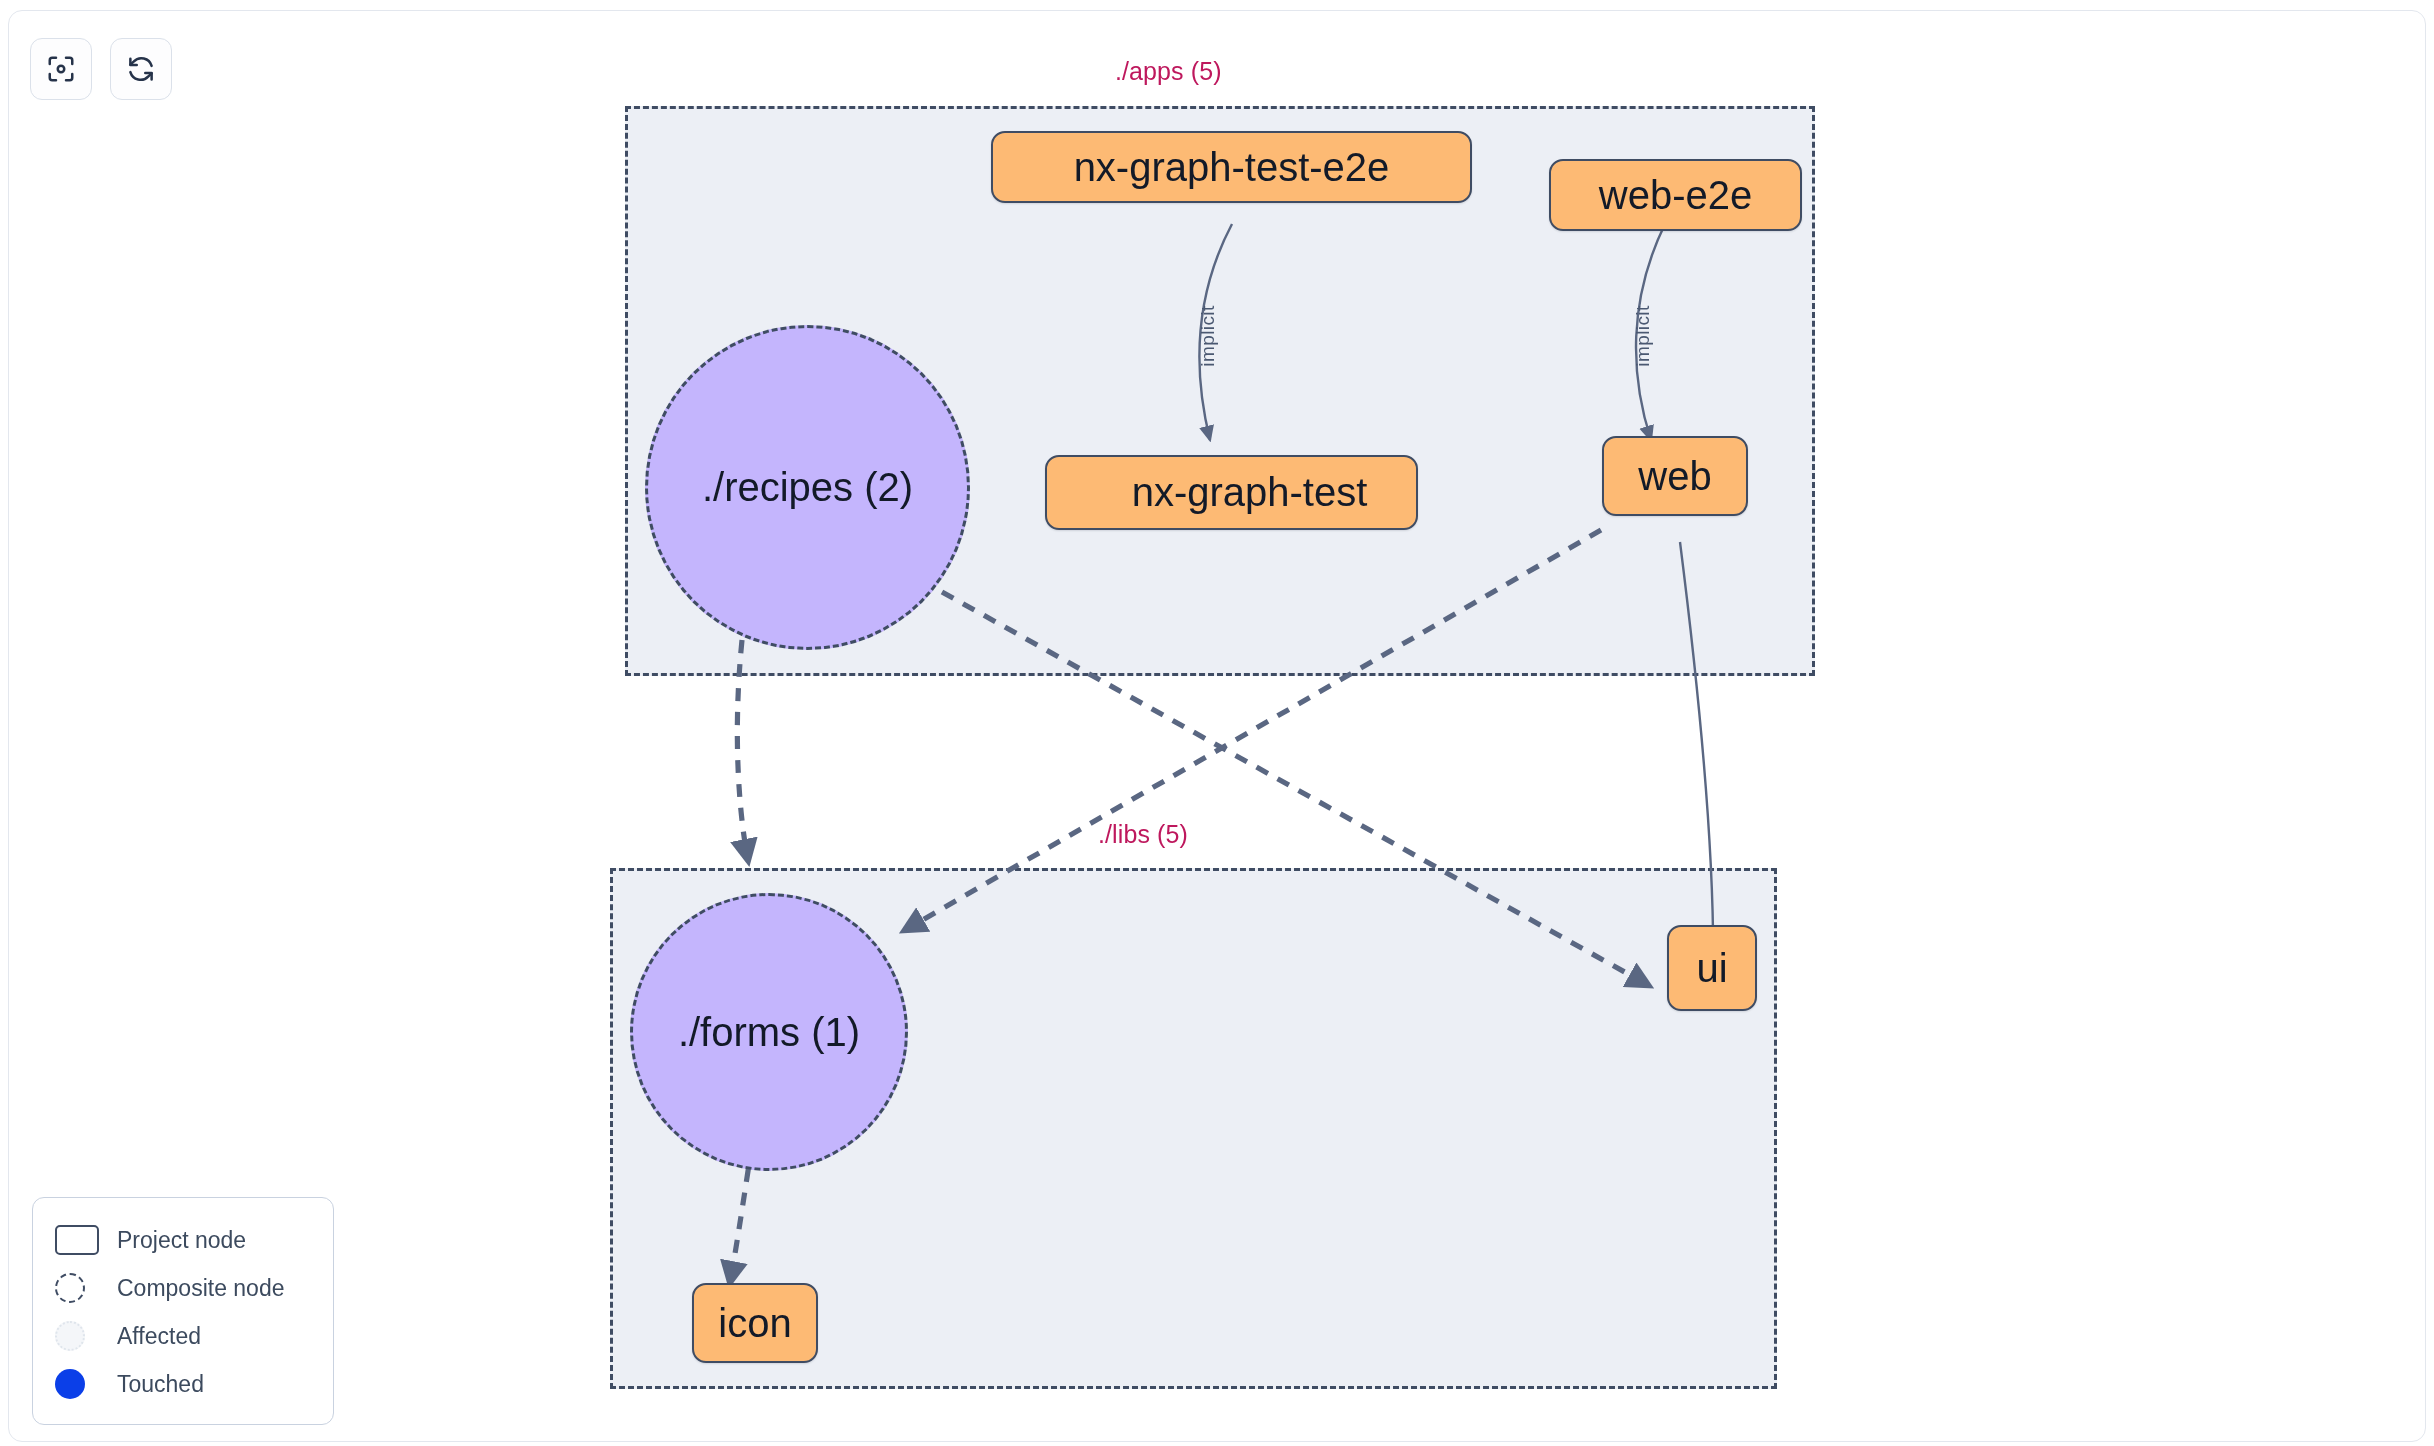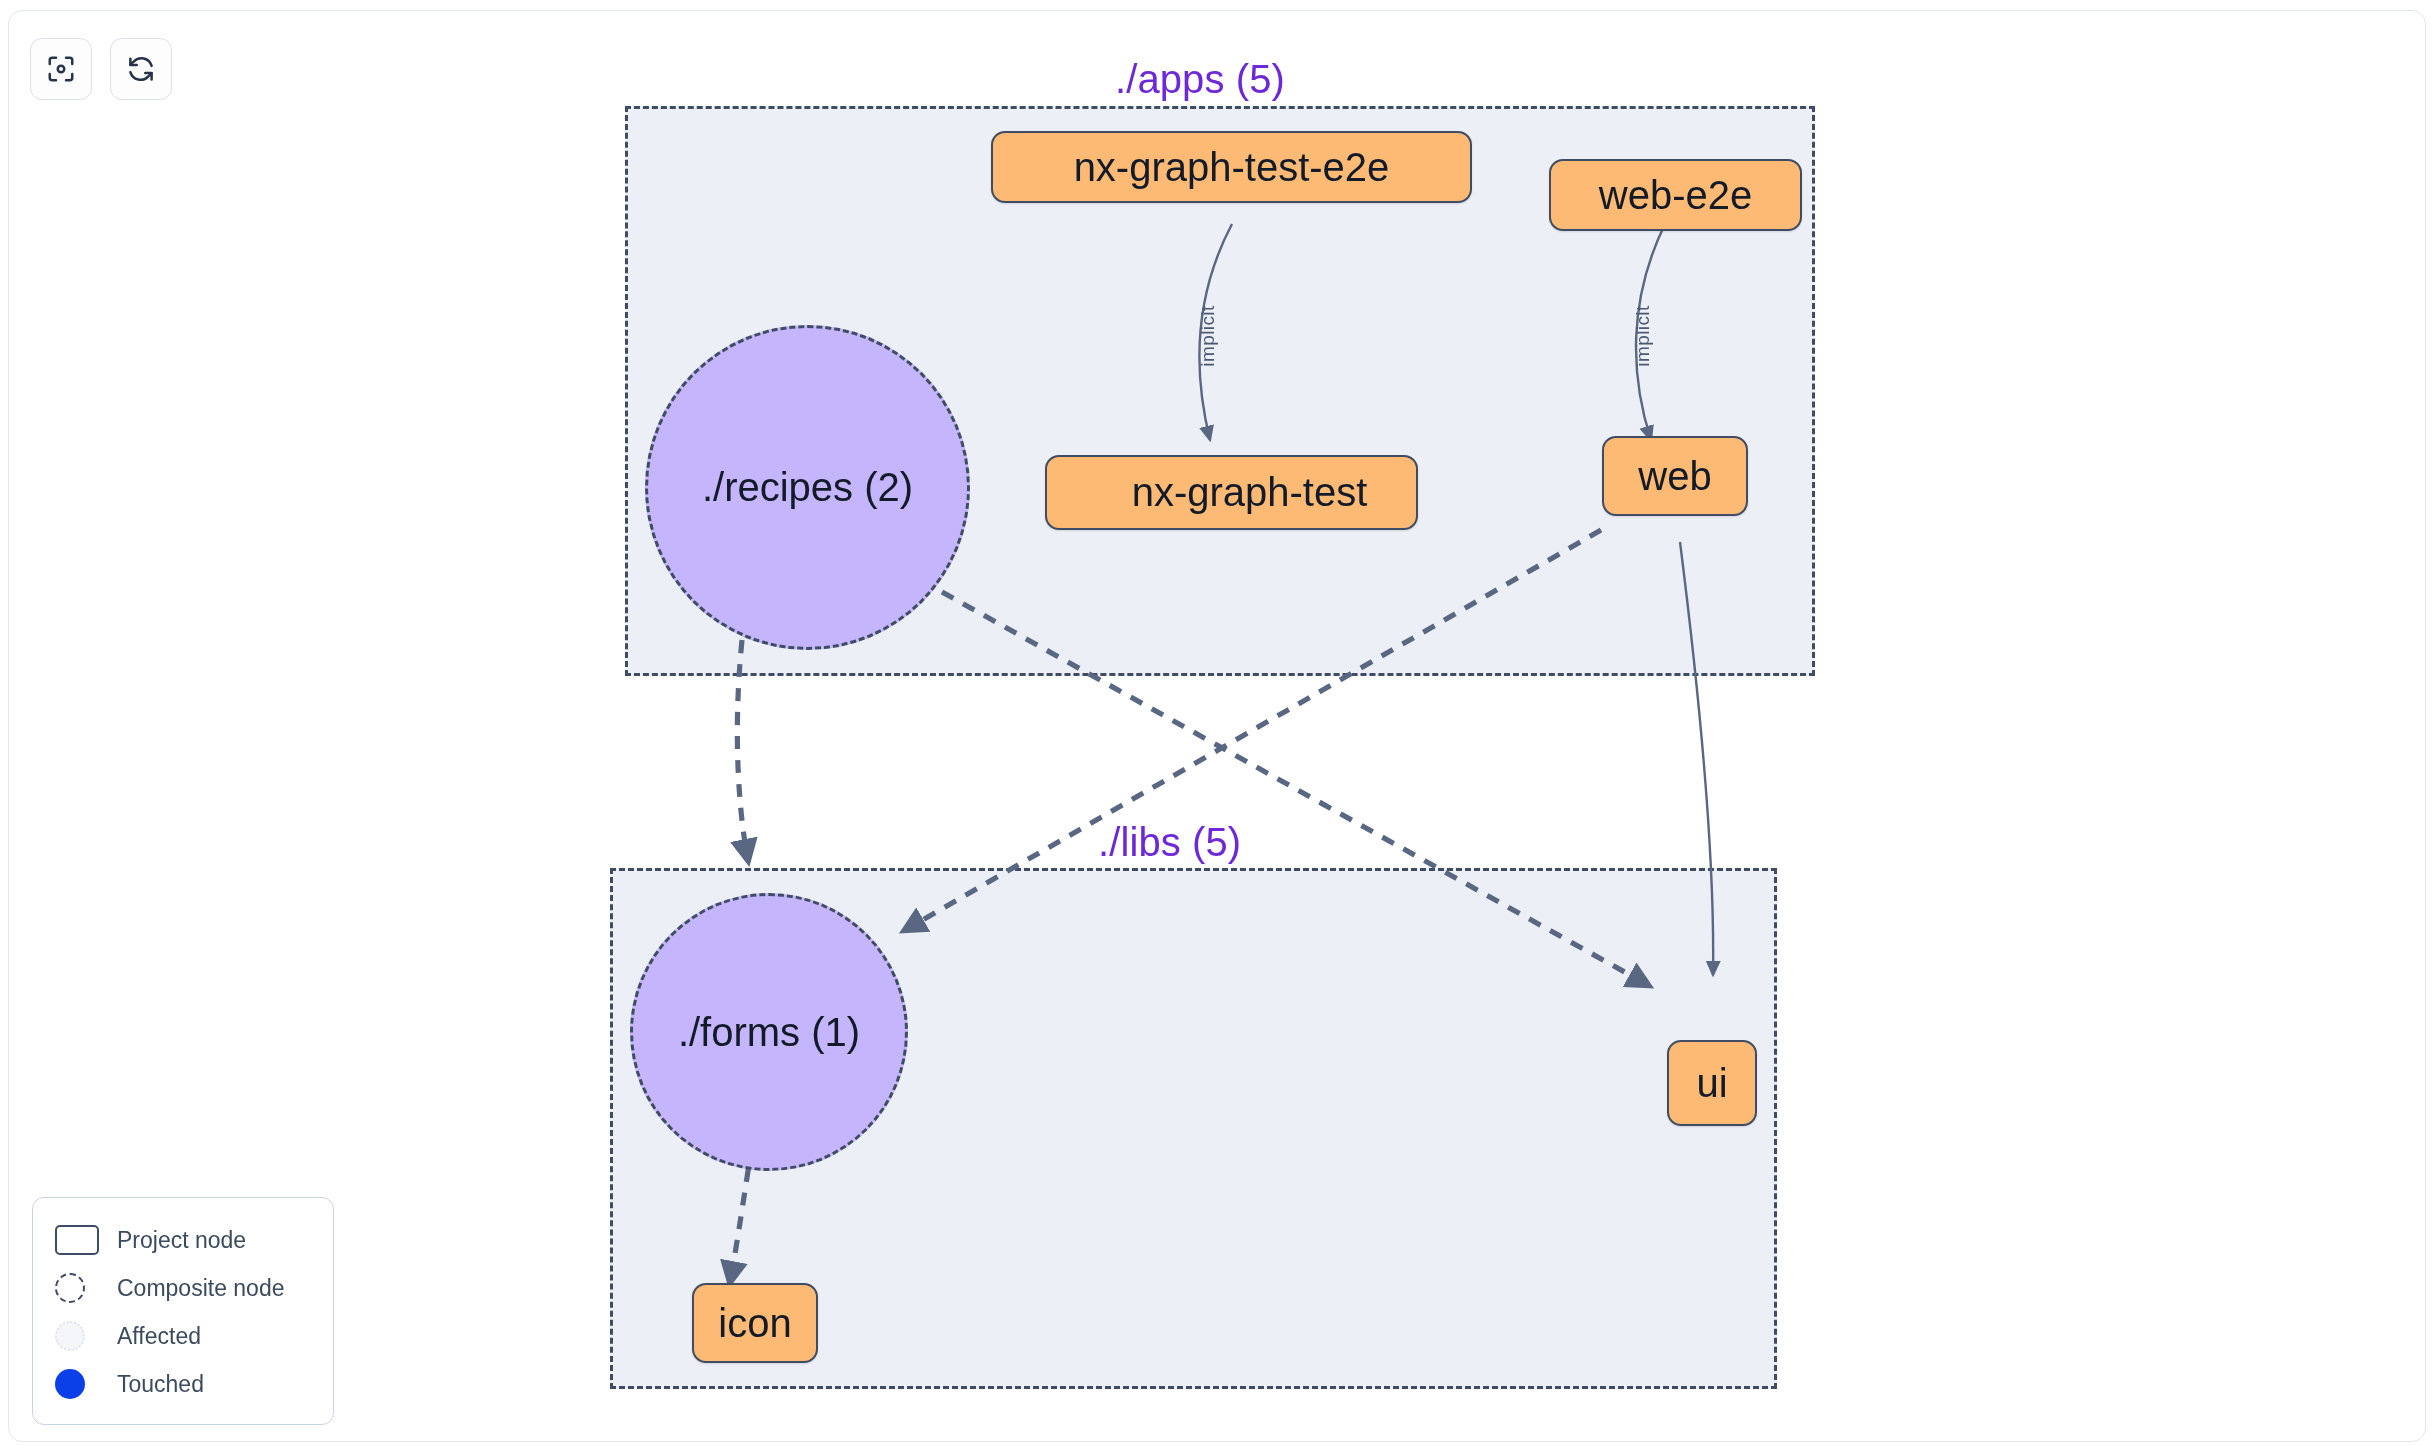--- a/index.html
+++ b/index.html
@@ -72,22 +72,22 @@
   .group {
     position: absolute;
     border: 3px dashed #3f4c63;
     background: #eceff5;
     box-sizing: border-box;
     z-index: 11;
   }
   .group-label {
     position: absolute;
     z-index: 25;
-    font-size: 40px;
-    color: #6d28d9;
+    font-size: 25px;
+    color: #be185d;
     background: transparent;
     white-space: nowrap;
     letter-spacing: 0.1px;
   }
 
   
   .node {
     position: absolute;
     border: 2.5px solid #3f4c63;
     border-radius: 14px;
@@ -261,21 +261,21 @@
     <div class="node" style="left:991px; top:131px; width:481px; height:72px;">nx-graph-test-e2e</div>
 
     <div class="node" style="left:1549px; top:131px; width:253px; height:72px;margin-top:28px;">web-e2e</div>
 
     <div class="node" style="left:1045px; top:455px; width:373px; height:75px;padding-left:36px;">nx-graph-test</div>
 
     <div class="node" style="left:1602px; top:436px; width:146px; height:80px;">web</div>
 
     <div class="composite" style="left:630px; top:893px; width:278px; height:278px;">./forms (1)</div>
 
-    <div class="node" style="left:1667px; top:1040px; width:90px; height:86px;">ui</div>
+    <div class="node" style="left:1667px; top:925px; width:90px; height:86px;">ui</div>
 
     <div class="node" style="left:692px; top:1283px; width:126px; height:80px;">icon</div>
   </div>
 
   <div class="legend">
     <div class="legend-row">
       <span class="legend-swatch">
         <span class="sw-rect"></span>
       </span>
       <span class="legend-text">Project node</span>

